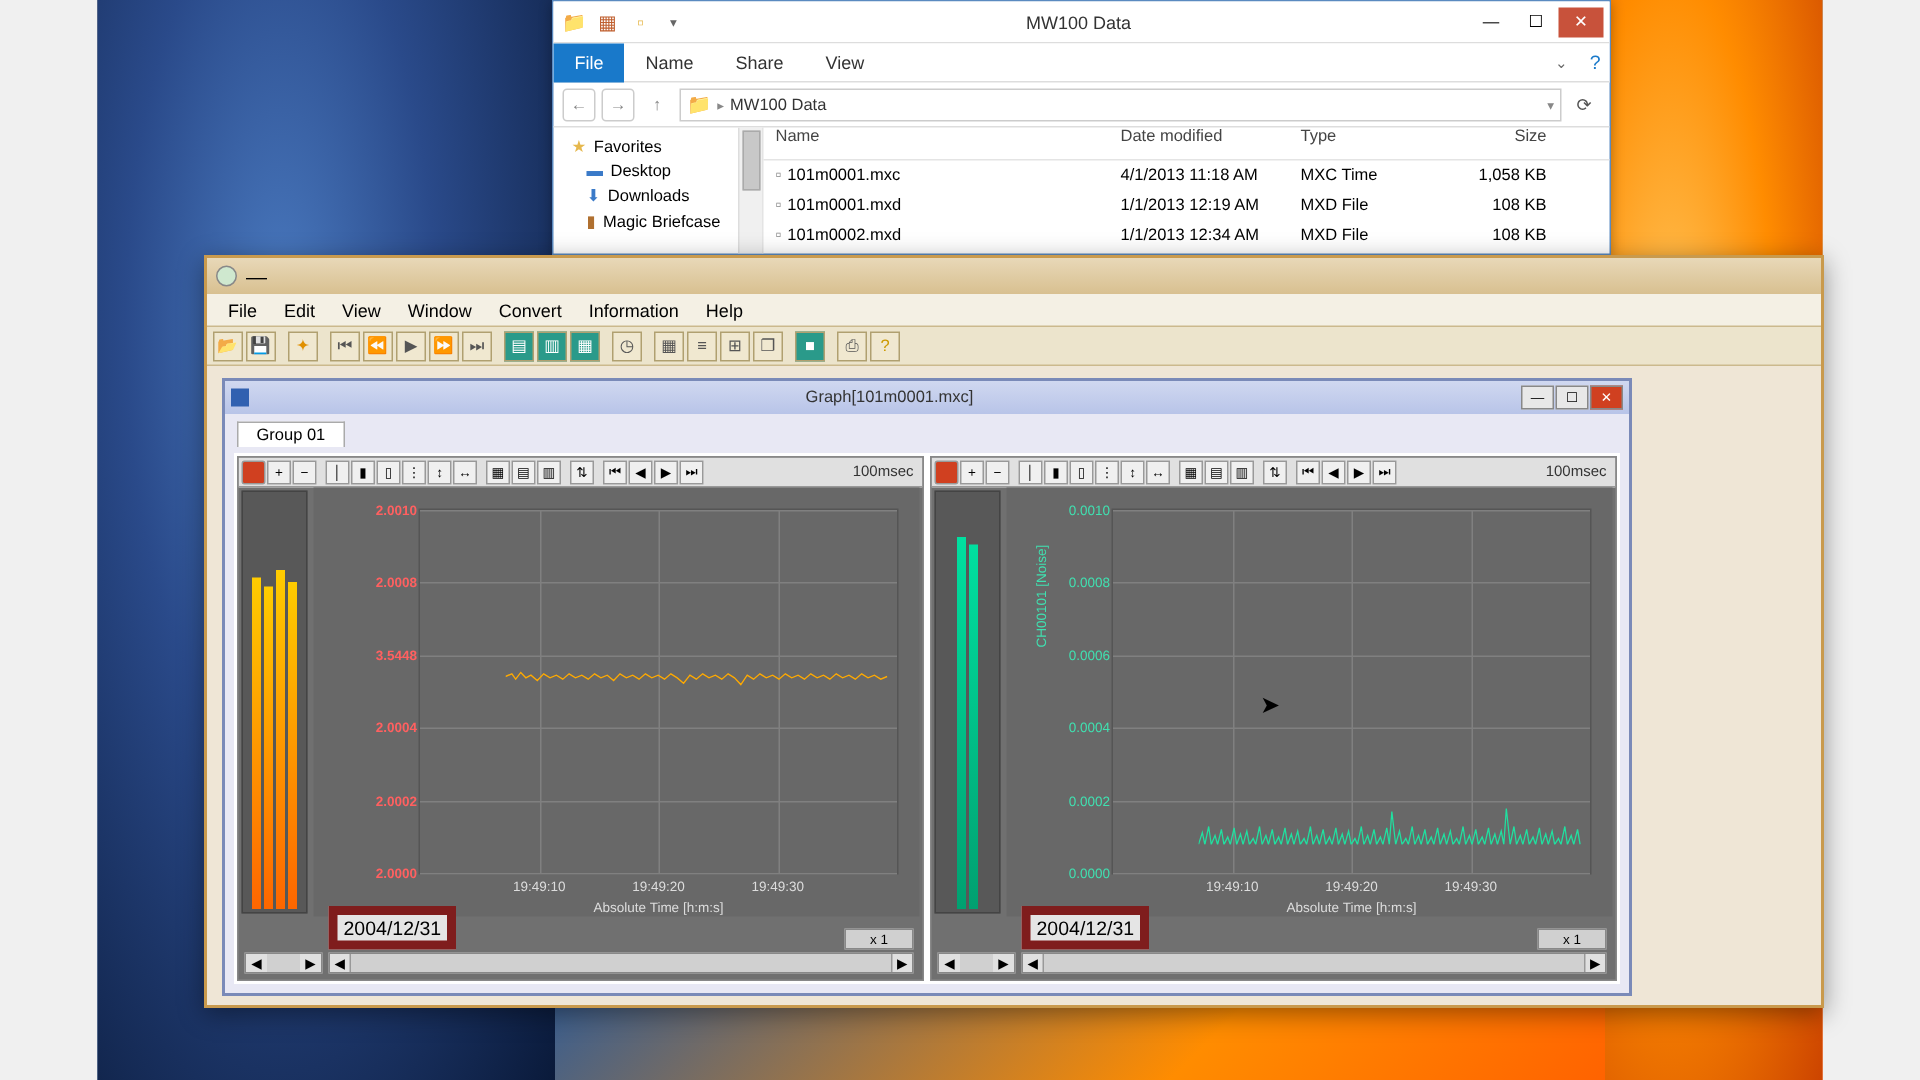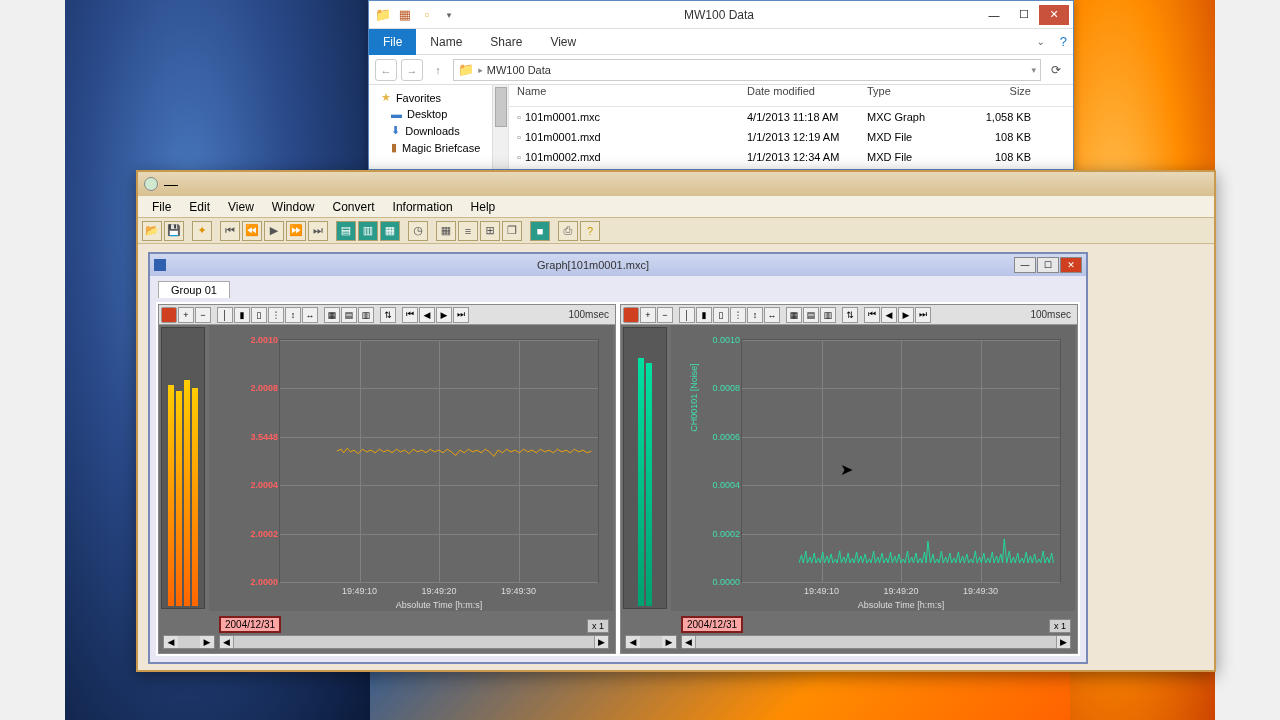--- a/index.html
+++ b/index.html
@@ -85,22 +85,22 @@
 .grid-v{width:1px;top:0;bottom:0;}
 .grid-h{height:1px;left:0;right:0;}
 .ytick{position:absolute;left:-42px;width:40px;text-align:right;font-size:9px;transform:translateY(-50%);}
 .panel.p1 .ytick{color:#ff6060;font-weight:bold;}
 .panel.p2 .ytick{color:#40e0b0;}
 .ylabel{position:absolute;left:-48px;top:50%;transform:rotate(-90deg) translateX(50%);transform-origin:left center;font-size:9px;white-space:nowrap;}
 .panel.p2 .ylabel{color:#40e0b0;}
 .xtick{position:absolute;bottom:-14px;font-size:9px;color:#ddd;transform:translateX(-50%);}
 .xlabel{position:absolute;bottom:-28px;left:50%;transform:translateX(-50%);font-size:9px;color:#ddd;}
 .panel-foot{position:absolute;left:2px;right:2px;bottom:2px;height:38px;}
-.panel-foot .date{position:absolute;left:58px;bottom:18px;background:#fca5a5;border:2px solid #7f1d1d;font-size:10px;padding:1px 4px;}
-.panel-foot .zoom{position:absolute;right:4px;bottom:18px;background:#d0d0d0;border:1px solid #888;font-size:9px;padding:1px 4px;}
+.panel-foot .date{position:absolute;left:58px;bottom:18px;background:#e5e5e5;border:6px solid #7f1d1d;font-size:13px;padding:1px 4px;}
+.panel-foot .zoom{position:absolute;right:4px;bottom:18px;background:#d0d0d0;border:1px solid #888;font-size:9px;padding:1px 16px;}
 .panel-foot .hscroll{position:absolute;left:58px;right:4px;bottom:2px;height:14px;background:#d0d0d0;border:1px solid #888;display:flex;}
 .panel-foot .hscroll .ar{width:14px;background:#e0e0e0;border-right:1px solid #999;text-align:center;font-size:9px;line-height:12px;cursor:pointer;}
 .panel-foot .hscroll .ar:last-child{border-right:none;border-left:1px solid #999;}
 .panel-foot .vscroll{position:absolute;left:2px;bottom:2px;width:52px;height:14px;background:#d0d0d0;border:1px solid #888;display:flex;}
 .panel-foot .vscroll .ar{width:14px;background:#e0e0e0;text-align:center;font-size:9px;line-height:12px;cursor:pointer;}
 .wave{position:absolute;left:18%;right:2%;height:18px;}
 .panel.p1 .wave{top:42%;}
 .panel.p2 .wave{bottom:8%;height:30px;}
 .wave svg{width:100%;height:100%;}
 .cursor{position:absolute;left:840px;top:460px;font-size:16px;color:#000;pointer-events:none;}
@@ -175,21 +175,21 @@
     <div class="ex-list">
       <div class="hdr">
         <div class="c-name">Name</div>
         <div class="c-date">Date modified</div>
         <div class="c-type">Type</div>
         <div class="c-size">Size</div>
       </div>
       <div class="row">
         <div class="c-name"><span class="fico">▫</span><span>101m0001.mxc</span></div>
         <div class="c-date">4/1/2013 11:18 AM</div>
-        <div class="c-type">MXC Graph</div>
+        <div class="c-type">MXC Time</div>
         <div class="c-size">1,058 KB</div>
       </div>
       <div class="row">
         <div class="c-name"><span class="fico">▫</span><span>101m0001.mxd</span></div>
         <div class="c-date">1/1/2013 12:19 AM</div>
         <div class="c-type">MXD File</div>
         <div class="c-size">108 KB</div>
       </div>
       <div class="row">
         <div class="c-name"><span class="fico">▫</span><span>101m0002.mxd</span></div>

